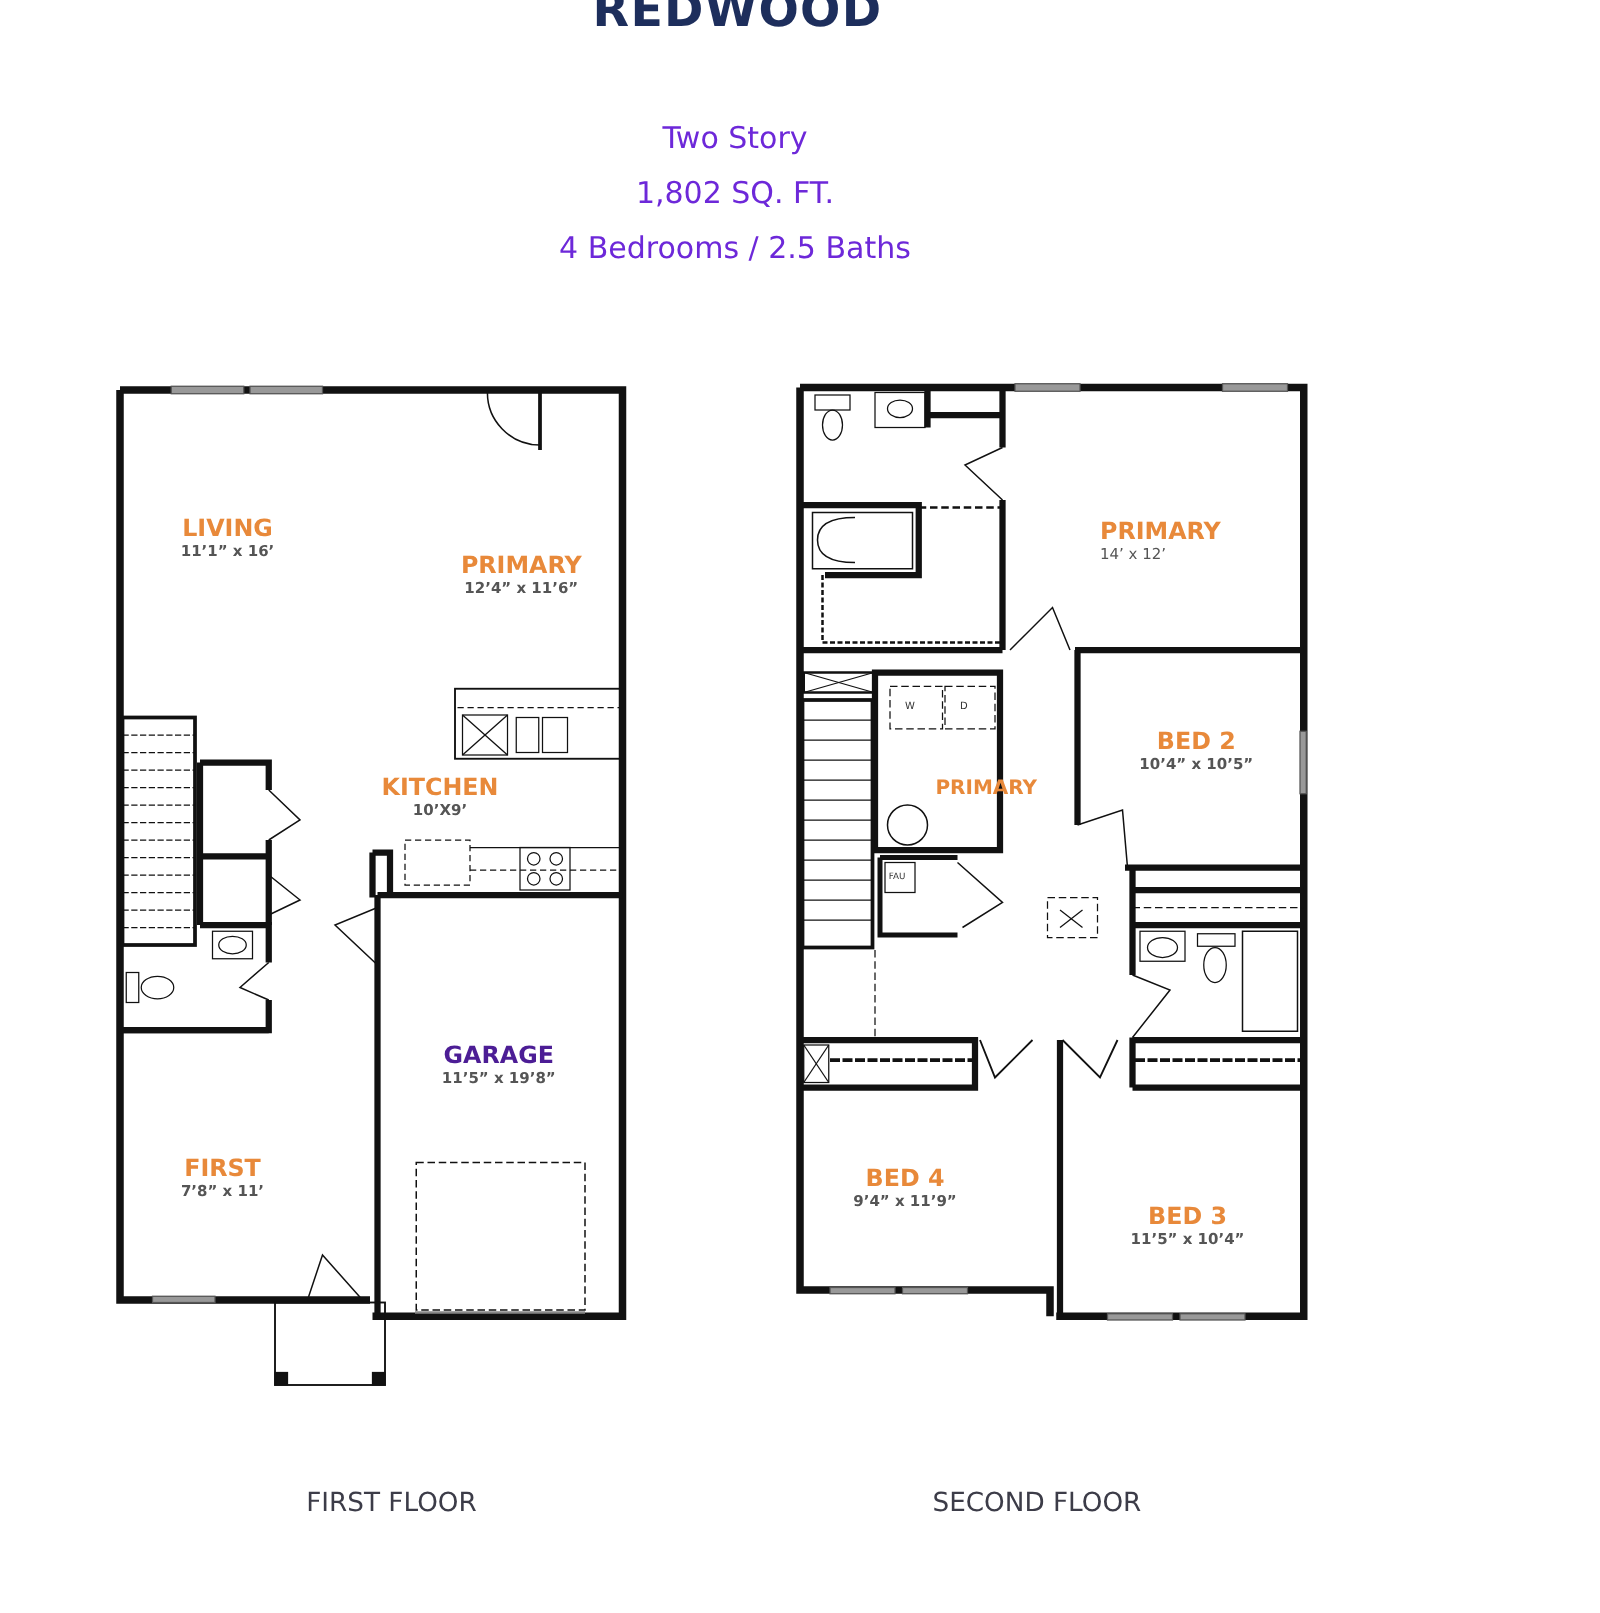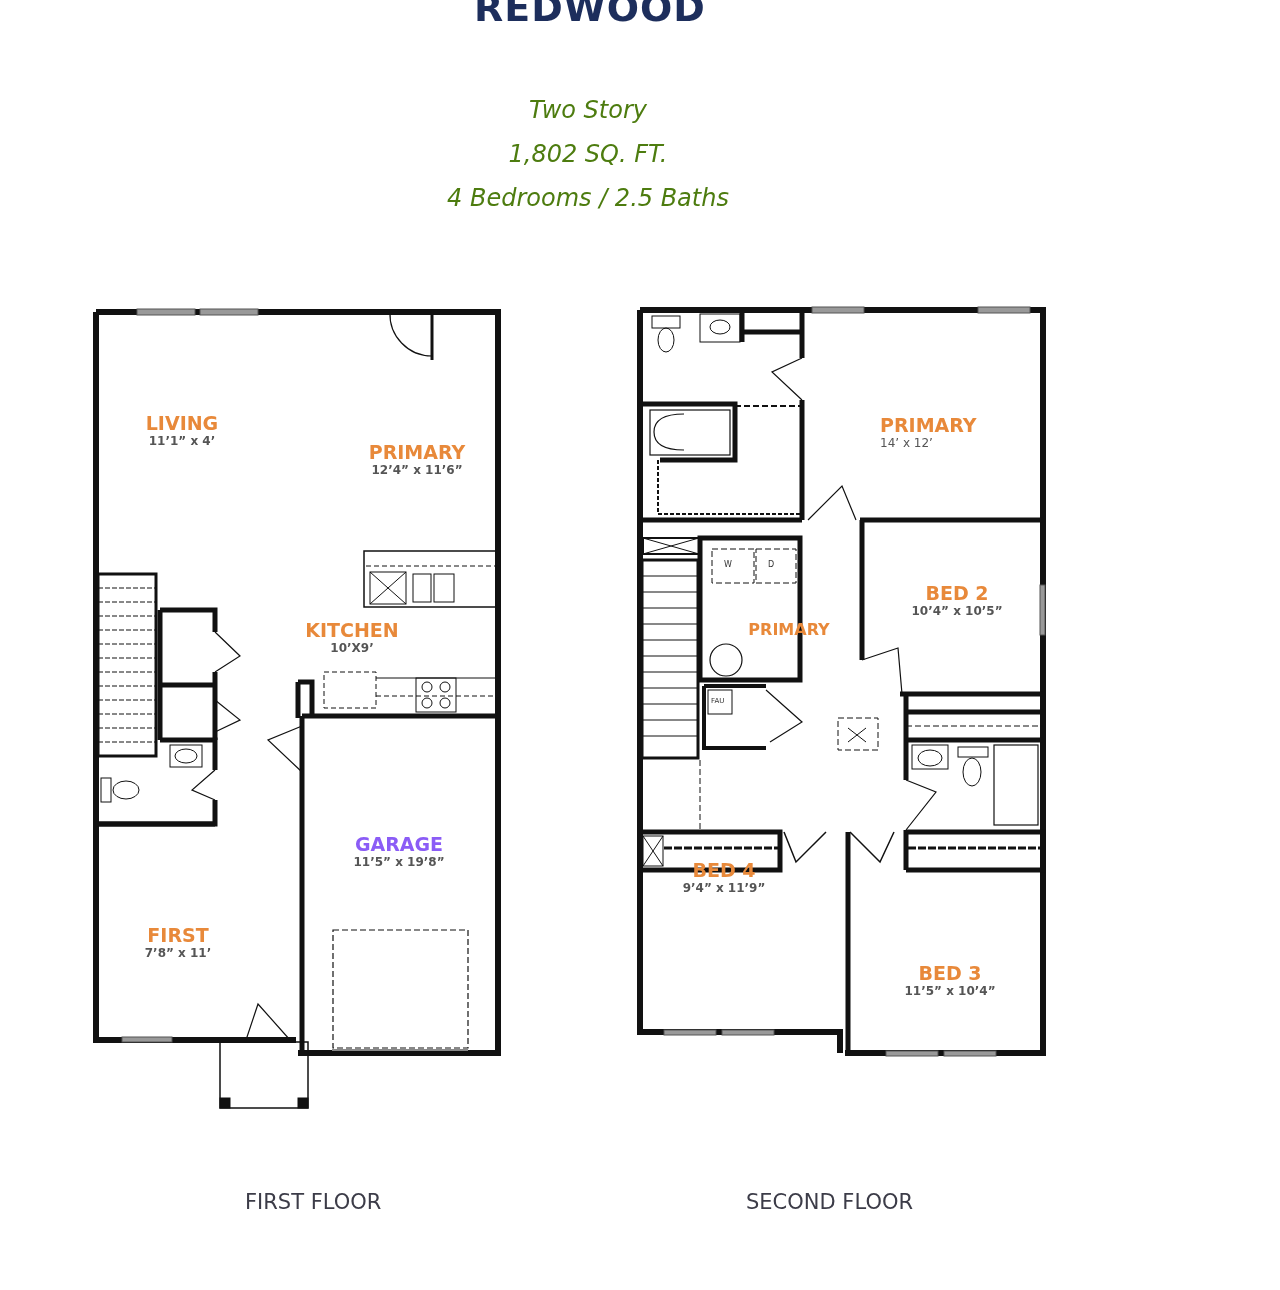--- a/index.html
+++ b/index.html
@@ -1,18 +1,18 @@
 <!DOCTYPE html>
 <html><head>
   <meta charset="utf-8">
   <style>
     html, body { margin: 0; padding: 0; background: #ffffff; }
     body { width: 1280px; height: 1290px; position: relative; overflow: hidden; font-family: "DejaVu Sans", sans-serif; }
     .title { position: absolute; top: -14px; left: 0; width: 1180px; text-align: center; font-family: "DejaVu Sans", sans-serif; font-weight: bold; font-size: 38px; color: #1d2e5c; letter-spacing: 1px; }
-    .sub { position: absolute; left: 0; width: 1176px; text-align: center; font-family: "DejaVu Sans", sans-serif; font-size: 24px; color: #4d7c0f; font-style: italic; }
+    .sub { position: absolute; left: 0; width: 1176px; text-align: center; font-family: "DejaVu Sans", sans-serif; font-size: 24px; color: #6d28d9; }
     .sub1 { top: 96px; }
     .sub2 { top: 140px; }
     .sub3 { top: 184px; }
     .floor-label { position: absolute; top: 1190px; font-family: "DejaVu Sans", sans-serif; font-size: 21px; color: #3c3c48; }
     .fl1 { left: 245px; }
     .fl2 { left: 746px; }
     svg.plan { position: absolute; left: 0; top: 0; }
   </style>
 </head>
 <body>
@@ -171,51 +171,51 @@
     <rect x="664" y="1030" width="52" height="5" fill="#999" stroke="#555" stroke-width="1"></rect>
     <rect x="722" y="1030" width="52" height="5" fill="#999" stroke="#555" stroke-width="1"></rect>
     <rect x="886" y="1051" width="52" height="5" fill="#999" stroke="#555" stroke-width="1"></rect>
     <rect x="944" y="1051" width="52" height="5" fill="#999" stroke="#555" stroke-width="1"></rect>
   </g>
 </svg>
 
 <div style="position:absolute;left:0;top:0;width:1280px;height:1290px;pointer-events:none;padding-left:22px;">
   <div style="position:absolute;left:142px;top:412px;width:80px;text-align:center;">
     <div style="font-weight:bold;font-size:19px;color:#e8893a;line-height:22px;">LIVING</div>
-    <div style="font-weight:bold;font-size:12px;color:#555;line-height:14px;">11’1” x 4’</div>
+    <div style="font-weight:bold;font-size:12px;color:#555;line-height:14px;">11’1” x 16’</div>
   </div>
   <div style="position:absolute;left:362px;top:441px;width:110px;text-align:center;">
     <div style="font-weight:bold;font-size:19px;color:#e8893a;line-height:22px;">PRIMARY</div>
     <div style="font-weight:bold;font-size:12px;color:#555;line-height:14px;">12’4” x 11’6”</div>
   </div>
   <div style="position:absolute;left:296px;top:619px;width:112px;text-align:center;">
     <div style="font-weight:bold;font-size:19px;color:#e8893a;line-height:22px;">KITCHEN</div>
     <div style="font-weight:bold;font-size:12px;color:#555;line-height:14px;">10’X9’</div>
   </div>
   <div style="position:absolute;left:340px;top:833px;width:118px;text-align:center;">
-    <div style="font-weight:bold;font-size:19px;color:#8b5cf6;line-height:22px;">GARAGE</div>
+    <div style="font-weight:bold;font-size:19px;color:#4c1d95;line-height:22px;">GARAGE</div>
     <div style="font-weight:bold;font-size:12px;color:#555;line-height:14px;">11’5” x 19’8”</div>
   </div>
   <div style="position:absolute;left:128px;top:924px;width:100px;text-align:center;">
     <div style="font-weight:bold;font-size:19px;color:#e8893a;line-height:22px;">FIRST</div>
     <div style="font-weight:bold;font-size:12px;color:#555;line-height:14px;">7’8” x 11’</div>
   </div>
 
   <div style="position:absolute;left:880px;top:414px;width:120px;text-align:left;">
     <div style="font-weight:bold;font-size:19px;color:#e8893a;line-height:22px;">PRIMARY</div>
     <div style="font-weight:normal;font-size:12px;color:#555;line-height:14px;">14’ x 12’</div>
   </div>
   <div style="position:absolute;left:902px;top:582px;width:110px;text-align:center;">
     <div style="font-weight:bold;font-size:19px;color:#e8893a;line-height:22px;">BED 2</div>
     <div style="font-weight:bold;font-size:12px;color:#555;line-height:14px;">10’4” x 10’5”</div>
   </div>
   <div style="position:absolute;left:734px;top:620px;width:110px;text-align:center;">
     <div style="font-weight:bold;font-size:16px;color:#e8893a;line-height:20px;">PRIMARY</div>
   </div>
-  <div style="position:absolute;left:670px;top:859px;width:108px;text-align:center;">
+  <div style="position:absolute;left:670px;top:932px;width:108px;text-align:center;">
     <div style="font-weight:bold;font-size:19px;color:#e8893a;line-height:22px;">BED 4</div>
     <div style="font-weight:bold;font-size:12px;color:#555;line-height:14px;">9’4” x 11’9”</div>
   </div>
   <div style="position:absolute;left:894px;top:962px;width:112px;text-align:center;">
     <div style="font-weight:bold;font-size:19px;color:#e8893a;line-height:22px;">BED 3</div>
     <div style="font-weight:bold;font-size:12px;color:#555;line-height:14px;">11’5” x 10’4”</div>
   </div>
 
   <div style="position:absolute;left:724px;top:560px;font-size:8px;color:#333;">W</div>
   <div style="position:absolute;left:768px;top:560px;font-size:8px;color:#333;">D</div>

